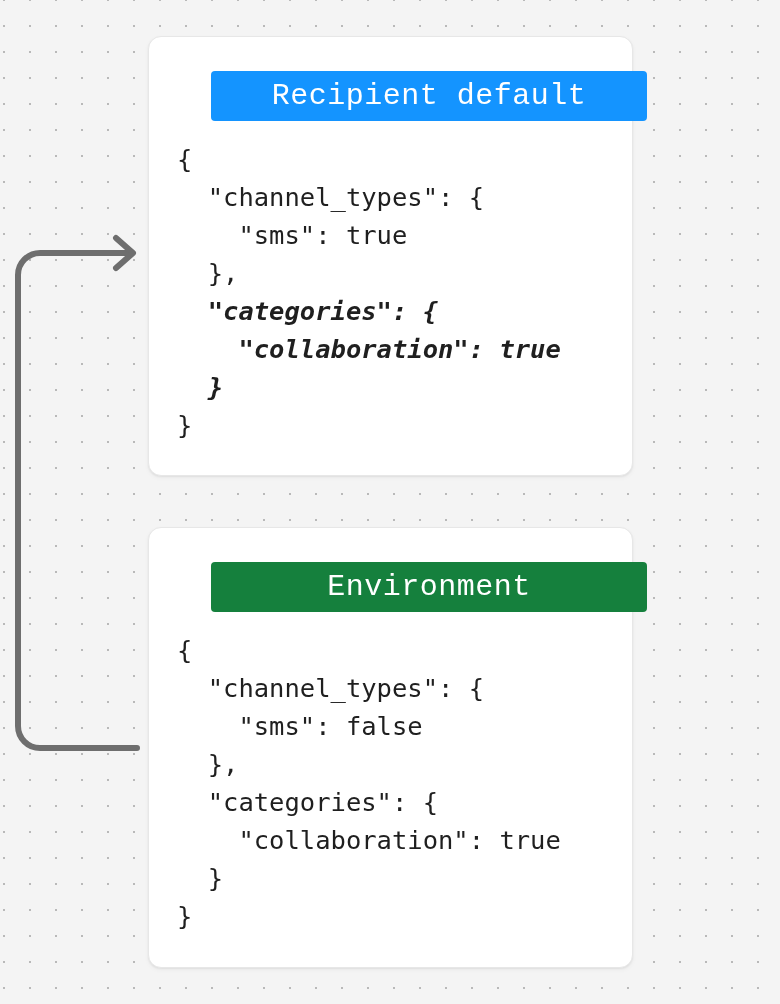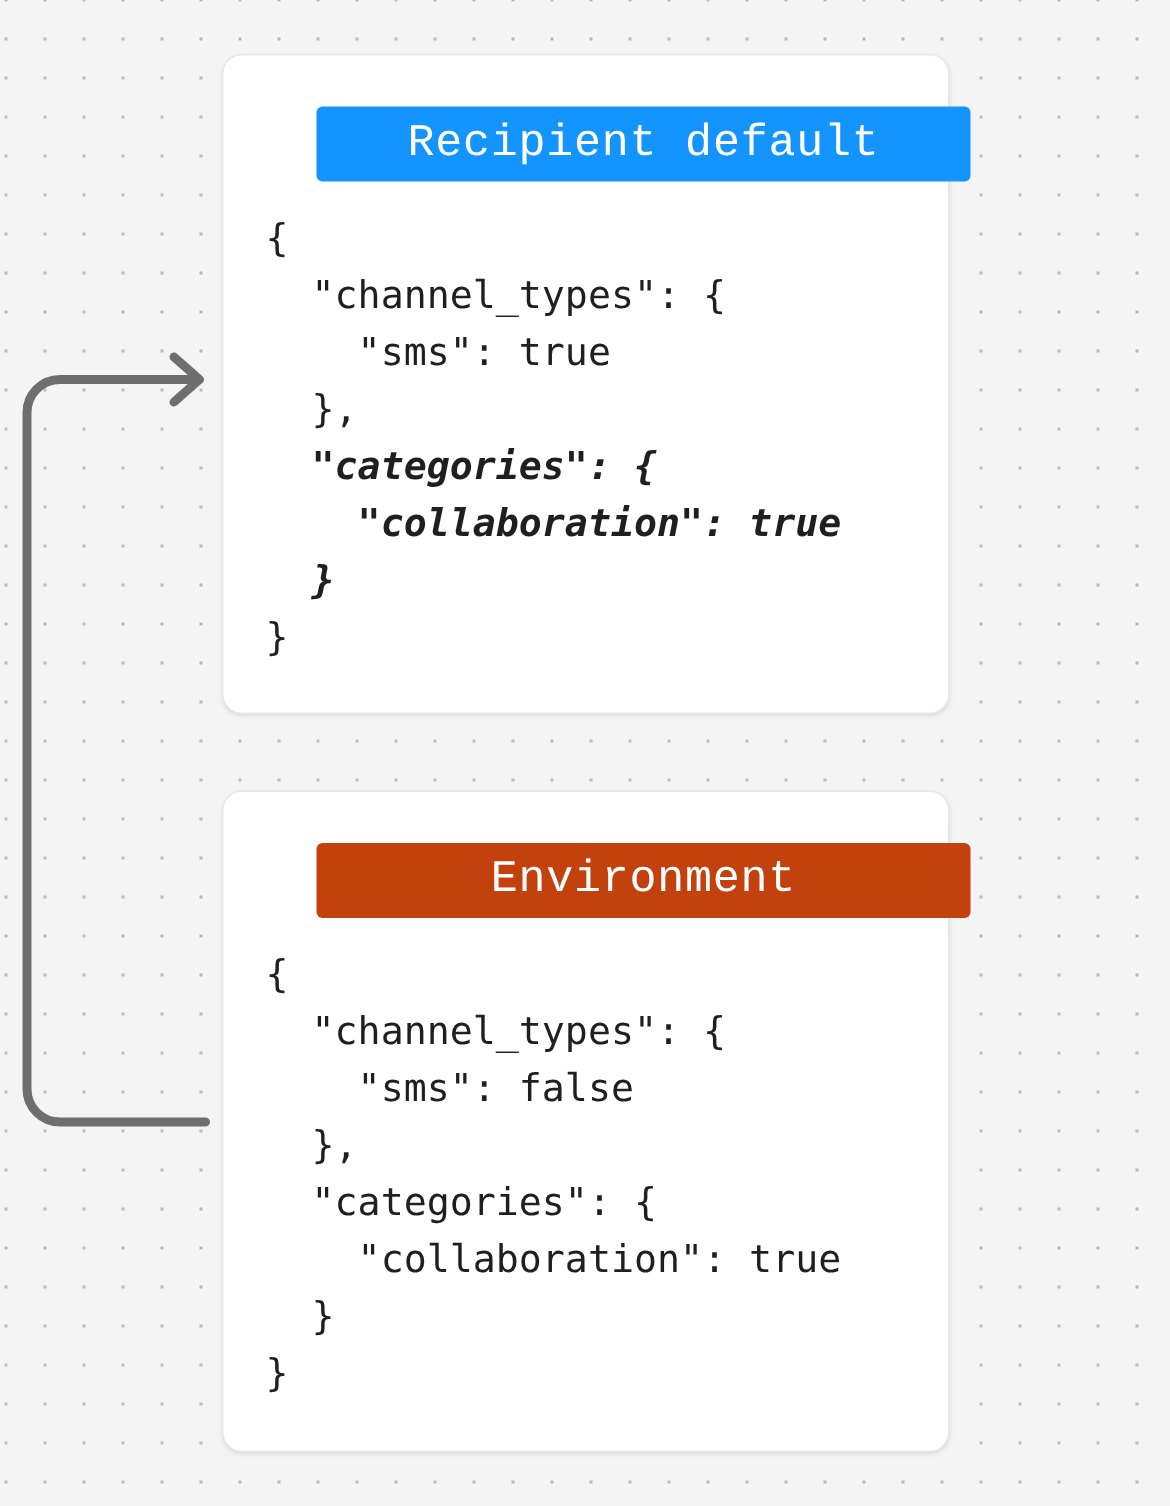--- a/index.html
+++ b/index.html
@@ -98,19 +98,19 @@
   </svg>
 
   <div class="card card-recipient">
     <div class="card-header" id="header-recipient" style="background-color: rgb(20, 148, 255); color: rgb(255, 255, 255);">
       <span>Recipient default</span>
     </div>
     <div class="code-block" id="code-recipient"><div class="code-line">{</div><div class="code-line">  "channel_types": {</div><div class="code-line">    "sms": true</div><div class="code-line">  },</div><div class="code-line emph">  "categories": {</div><div class="code-line emph">    "collaboration": true</div><div class="code-line emph">  }</div><div class="code-line">}</div></div>
   </div>
 
   <div class="card card-environment">
-    <div class="card-header" id="header-environment" style="background-color: #c2410c; color: rgb(255, 255, 255); align-items: center;">
+    <div class="card-header" id="header-environment" style="background-color: #15803d; color: rgb(255, 255, 255); align-items: center;">
       <span>Environment</span>
     </div>
     <div class="code-block" id="code-environment"><div class="code-line">{</div><div class="code-line">  "channel_types": {</div><div class="code-line">    "sms": false</div><div class="code-line">  },</div><div class="code-line">  "categories": {</div><div class="code-line">    "collaboration": true</div><div class="code-line">  }</div><div class="code-line">}</div></div>
   </div>
 
 </div>
 
 </body></html>

